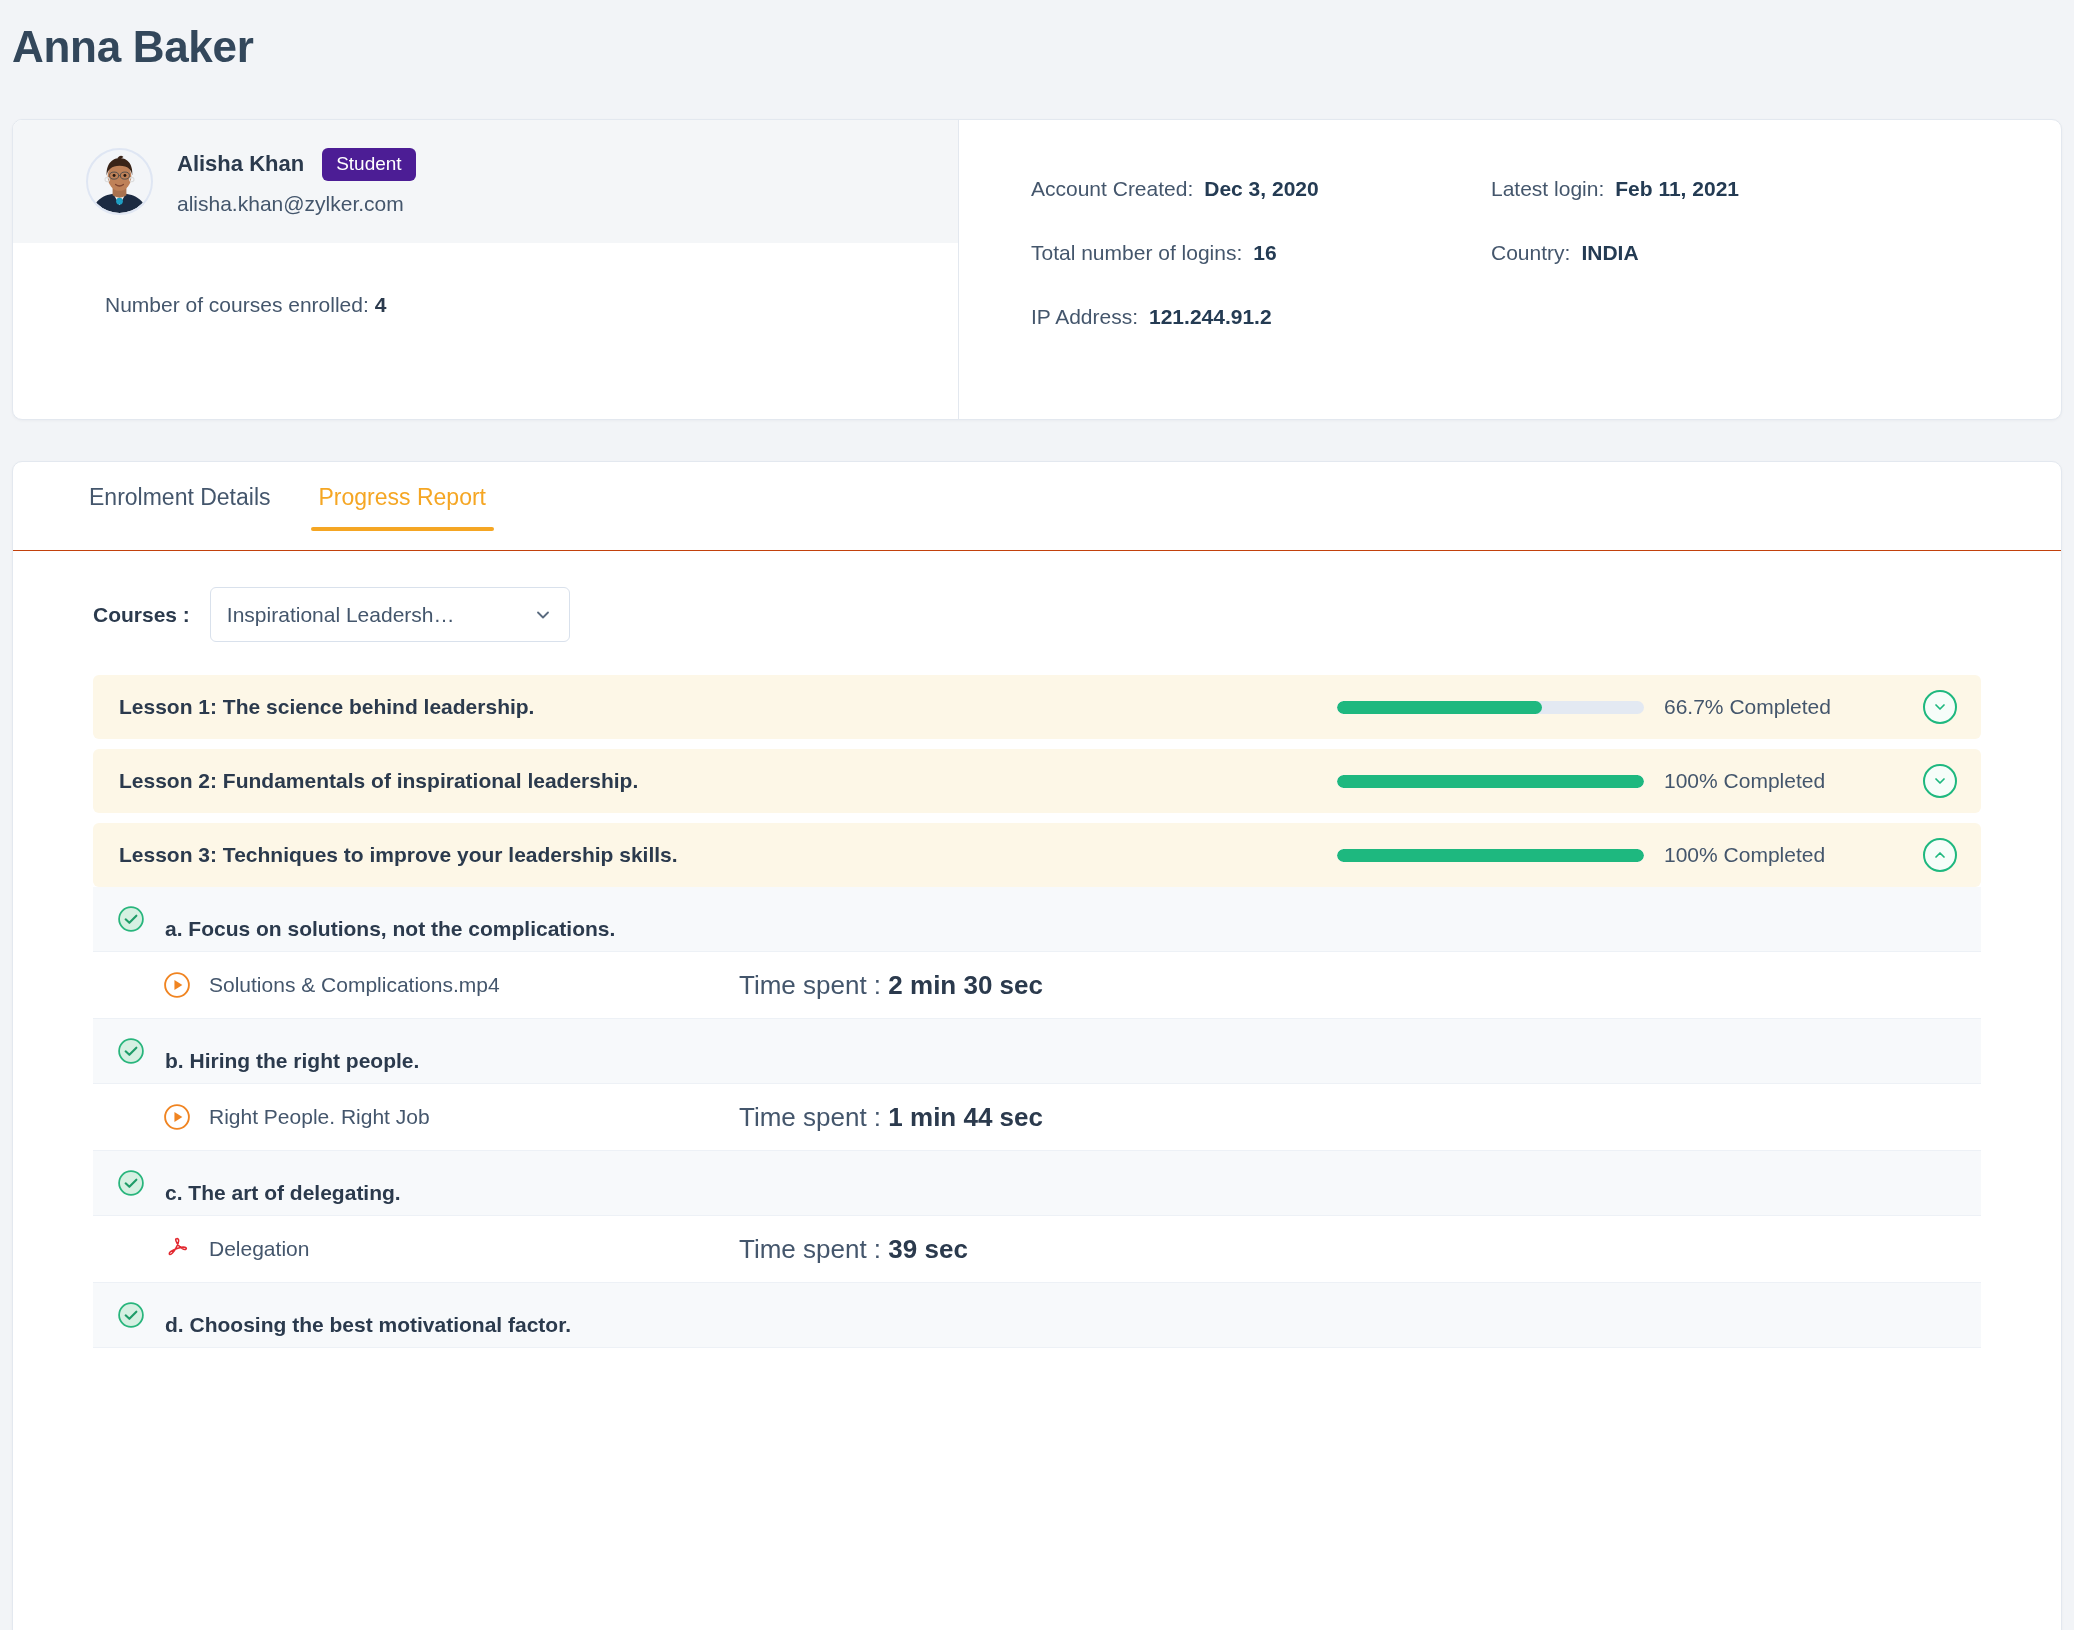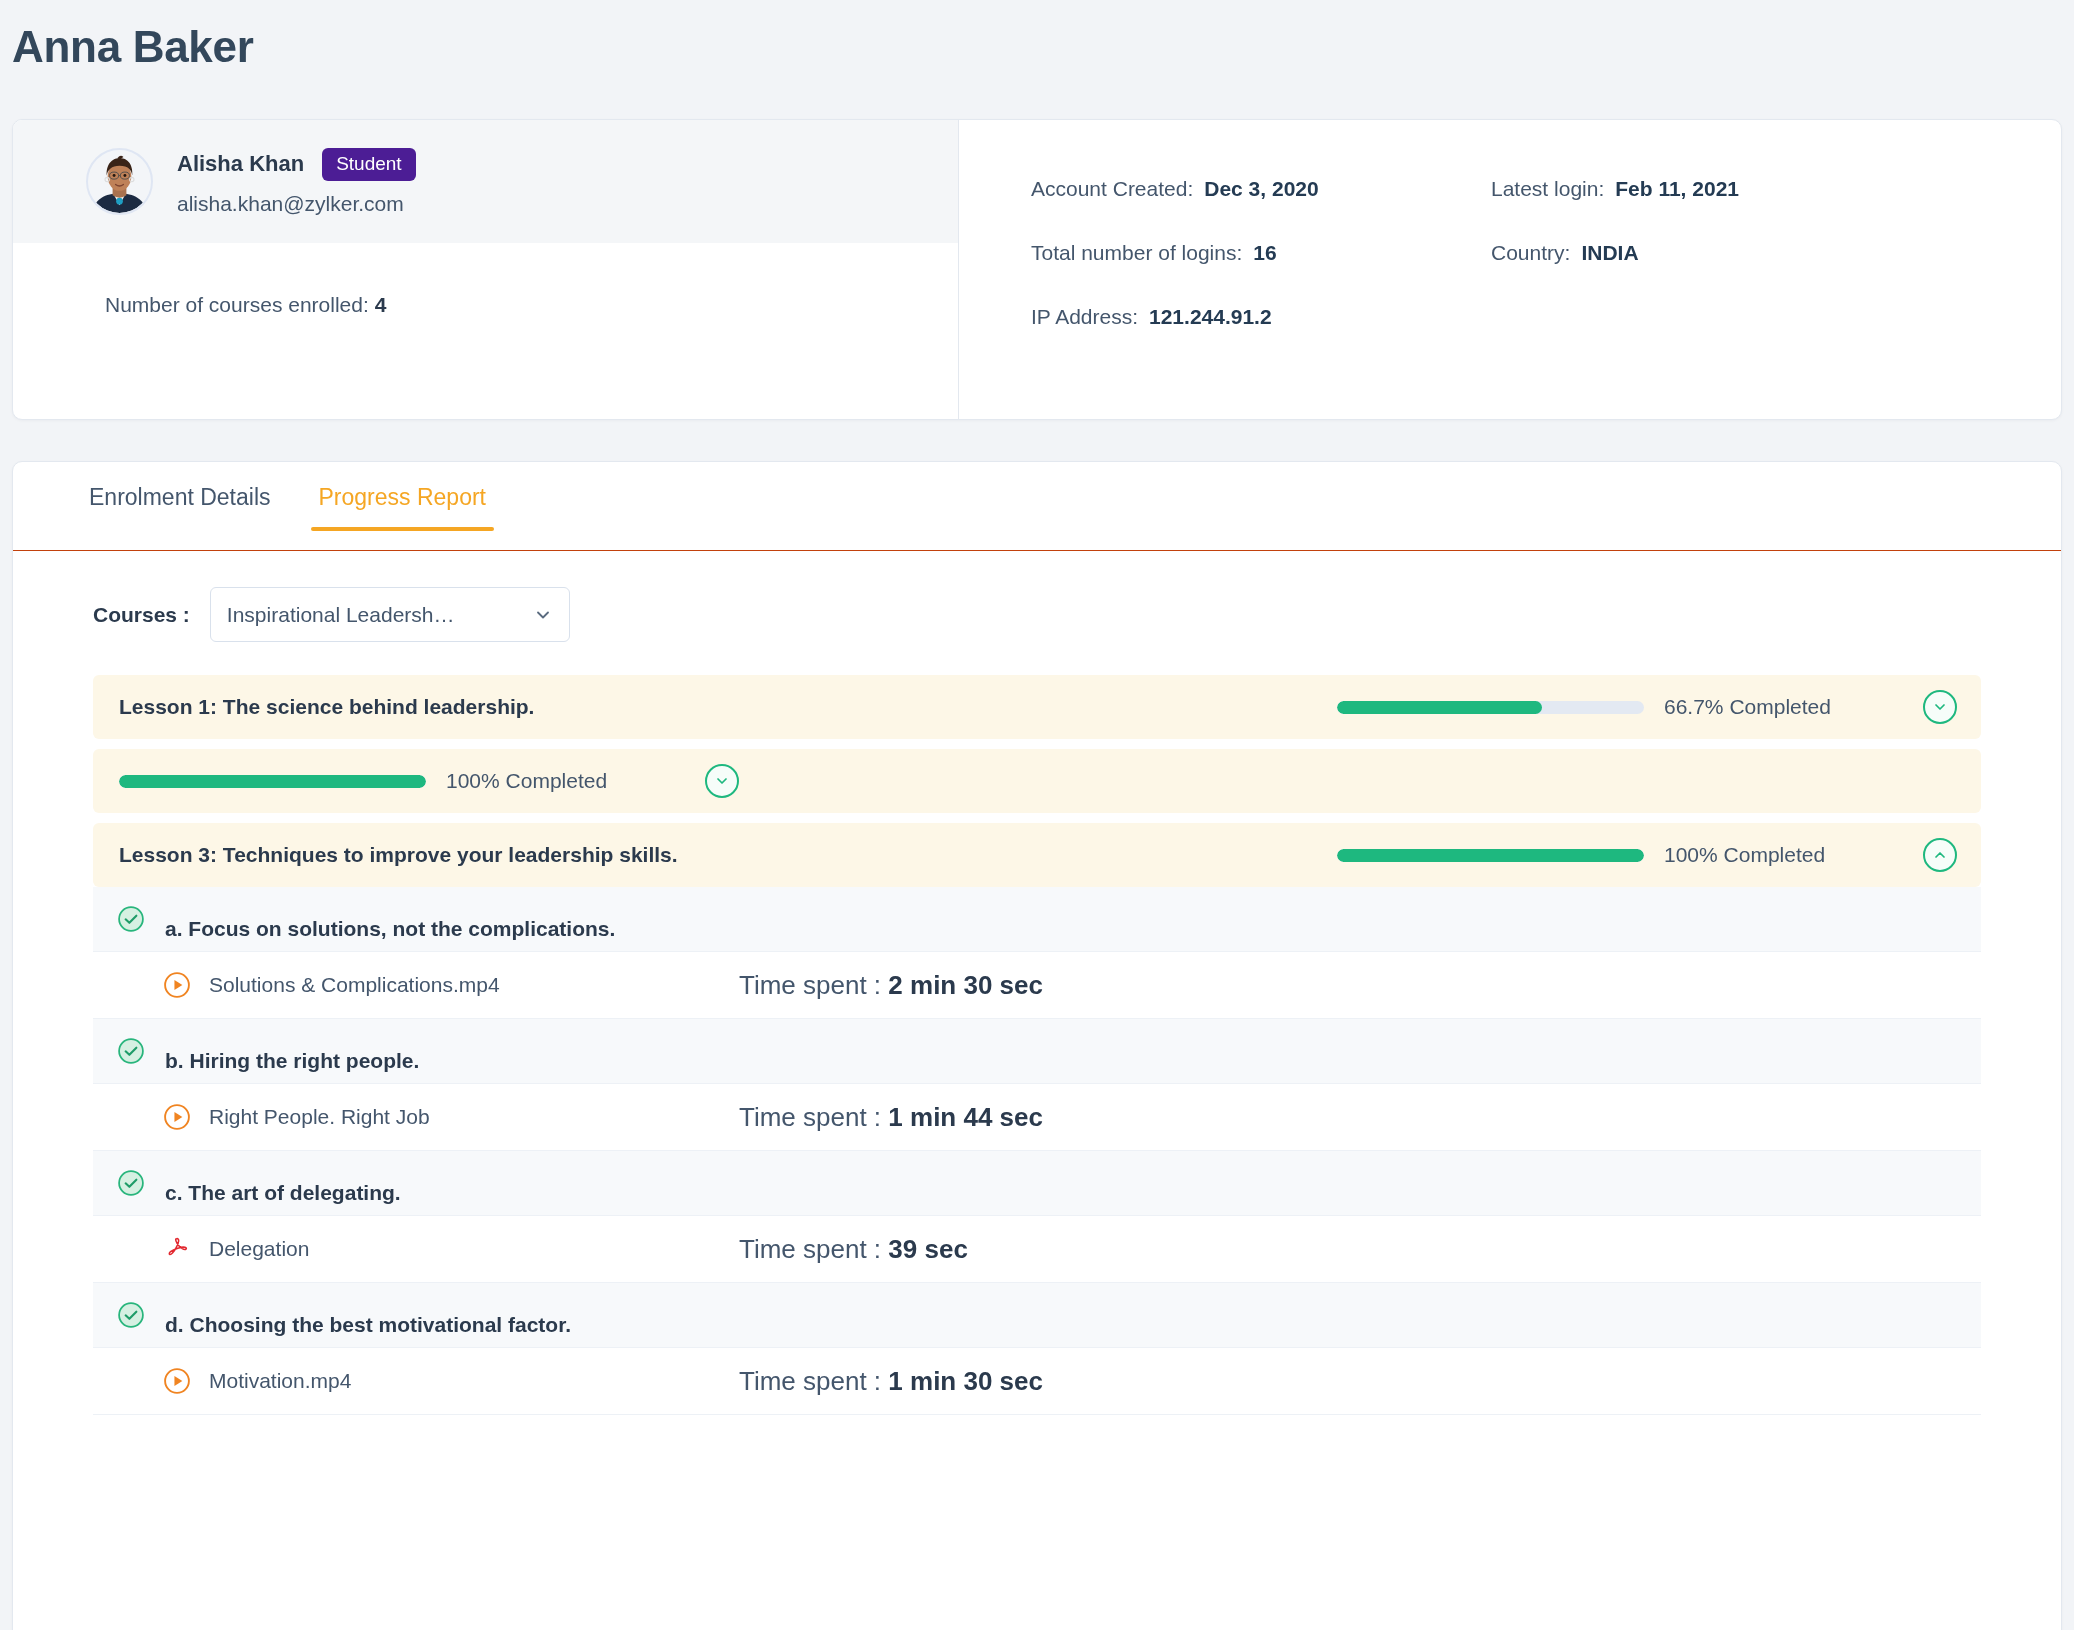--- a/index.html
+++ b/index.html
@@ -339,20 +339,21 @@
               <svg viewBox="0 0 24 24" fill="none" stroke="#1eb87f" stroke-width="2.6" stroke-linecap="round" stroke-linejoin="round">
                 <polyline points="6 9 12 15 18 9"></polyline>
               </svg>
             </div>
           </div>
         </div>
       </div>
 
       <div class="lesson-block">
         <div class="lesson-head">
+          <span class="lesson-title">Lesson 2: Fundamentals of inspirational leadership.</span>
           <div class="lesson-progress-wrap">
             <div class="pbar">
               <div class="pbar-fill" id="pf1" style="width: 100%;"></div>
             </div>
             <span class="pct">100% Completed</span>
             <div class="toggle-btn">
               <svg viewBox="0 0 24 24" fill="none" stroke="#1eb87f" stroke-width="2.6" stroke-linecap="round" stroke-linejoin="round">
                 <polyline points="6 9 12 15 18 9"></polyline>
               </svg>
             </div>
@@ -434,30 +435,19 @@
             </span>
           </div>
 
           <div class="topic-row">
             <svg class="check-icon" viewBox="0 0 24 24">
               <circle cx="12" cy="12" r="10.2" fill="#d6f0e2" stroke="#28b57c" stroke-width="1.5"></circle>
               <polyline points="7.4 12.3 10.6 15.3 16.6 9.2" fill="none" stroke="#1f9c68" stroke-width="1.8" stroke-linecap="round" stroke-linejoin="round"></polyline>
             </svg>
             <span class="topic-title">d. Choosing the best motivational factor.</span>
           </div>
-          <div class="content-row">
-            <svg class="file-icon" viewBox="0 0 24 24">
-              <circle cx="12" cy="12" r="10.2" fill="#fff" stroke="#f08421" stroke-width="1.6"></circle>
-              <polygon points="9.8 7.8 16.6 12 9.8 16.2" fill="#f08421"></polygon>
-            </svg>
-            <span class="file-name">Motivation.mp4</span>
-            <span class="time-spent">
-              <span>Time spent :</span>
-              <b>1 min 30 sec</b>
-            </span>
-          </div>
 
         </div>
       </div>
 
     </div>
   </div>
 </div>
 
 </body></html>

